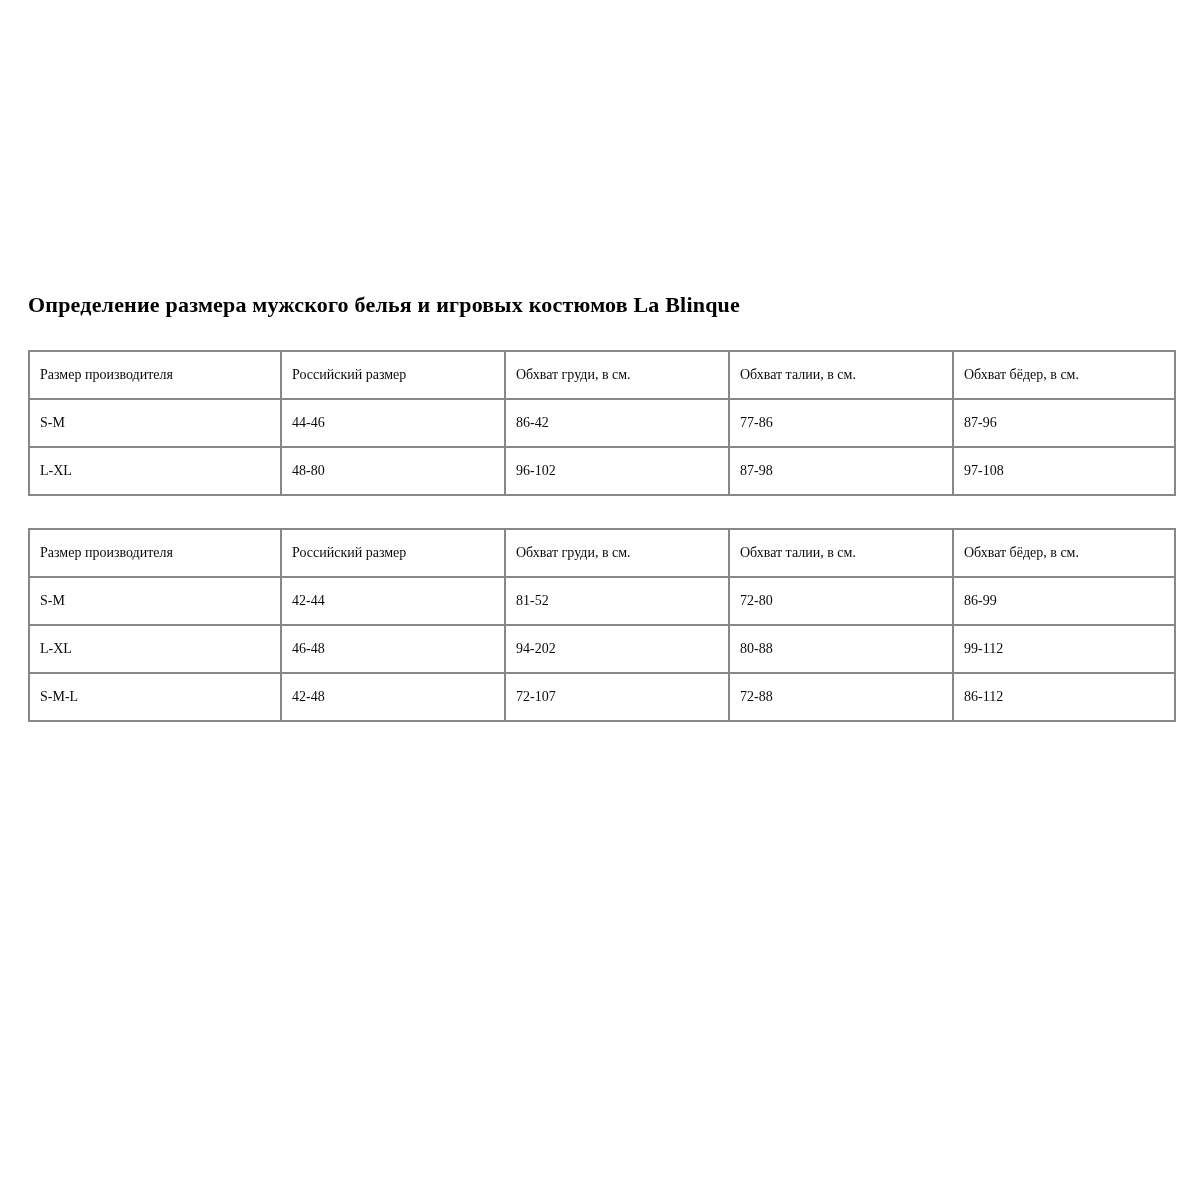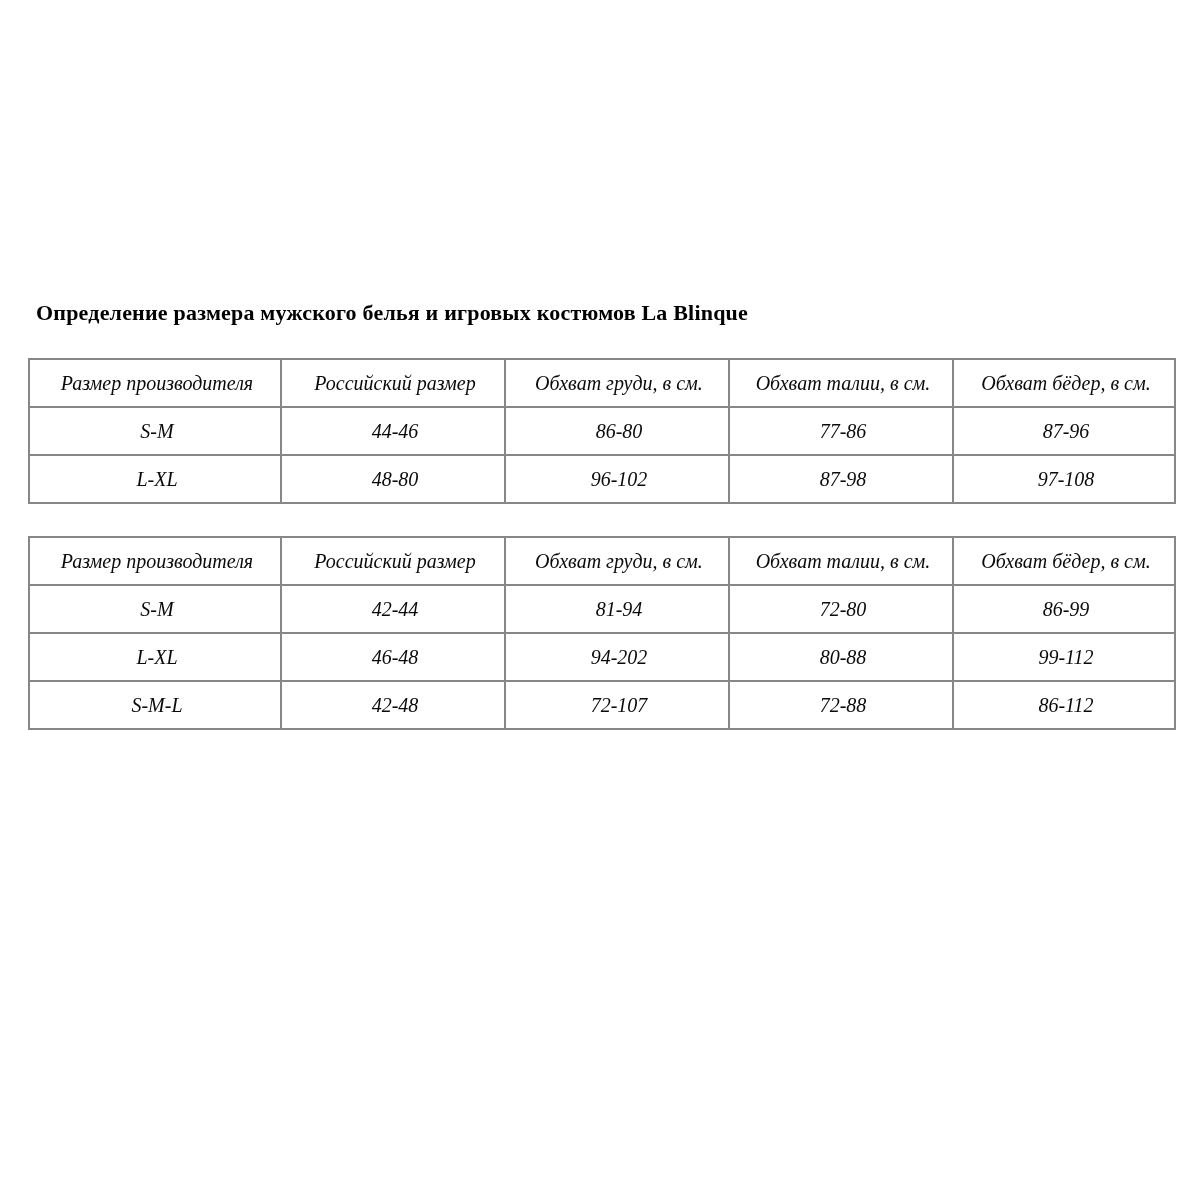--- a/index.html
+++ b/index.html
@@ -19,44 +19,43 @@
   .content {
     position: absolute;
     left: 28px;
     top: 292px;
     width: 1148px;
   }
   .section-title {
     font-size: 22px;
     font-weight: bold;
     line-height: 26px;
-    margin: 8px;
+    margin: 0;
     color: #000000;
     letter-spacing: 0.2px;
   }
   table.size-table {
     width: 1146px;
     border-collapse: collapse;
     table-layout: fixed;
     margin-top: 32px;
     margin-bottom: 28px;
   }
   table.size-table th,
   table.size-table td {
     border: 2px solid #878787;
-    font-size: 20px;
+    font-size: 14px;
     font-weight: normal;
-    text-align: center;
+    text-align: left;
     vertical-align: middle;
     padding: 0 6px 0 10px;
     height: 46px;
     white-space: nowrap;
     overflow: hidden;
     color: #0a0a0a;
-    font-style: italic;
   }
   col.c1 { width: 252px; }
   col.c2 { width: 224px; }
   col.c3 { width: 224px; }
   col.c4 { width: 224px; }
   col.c5 { width: 222px; }
 </style>
 </head>
 <body>
 
@@ -79,21 +78,21 @@
             <th>Российский размер</th>
             <th>Обхват груди, в см.</th>
             <th>Обхват талии, в см.</th>
             <th>Обхват бёдер, в см.</th>
           </tr>
         </thead>
         <tbody>
           <tr>
             <td>S-M</td>
             <td>44-46</td>
-            <td>86-80</td>
+            <td>86-42</td>
             <td>77-86</td>
             <td>87-96</td>
           </tr>
           <tr>
             <td>L-XL</td>
             <td>48-80</td>
             <td>96-102</td>
             <td>87-98</td>
             <td>97-108</td>
           </tr>
@@ -116,21 +115,21 @@
             <th>Российский размер</th>
             <th>Обхват груди, в см.</th>
             <th>Обхват талии, в см.</th>
             <th>Обхват бёдер, в см.</th>
           </tr>
         </thead>
         <tbody>
           <tr>
             <td>S-M</td>
             <td>42-44</td>
-            <td>81-94</td>
+            <td>81-52</td>
             <td>72-80</td>
             <td>86-99</td>
           </tr>
           <tr>
             <td>L-XL</td>
             <td>46-48</td>
             <td>94-202</td>
             <td>80-88</td>
             <td>99-112</td>
           </tr>

